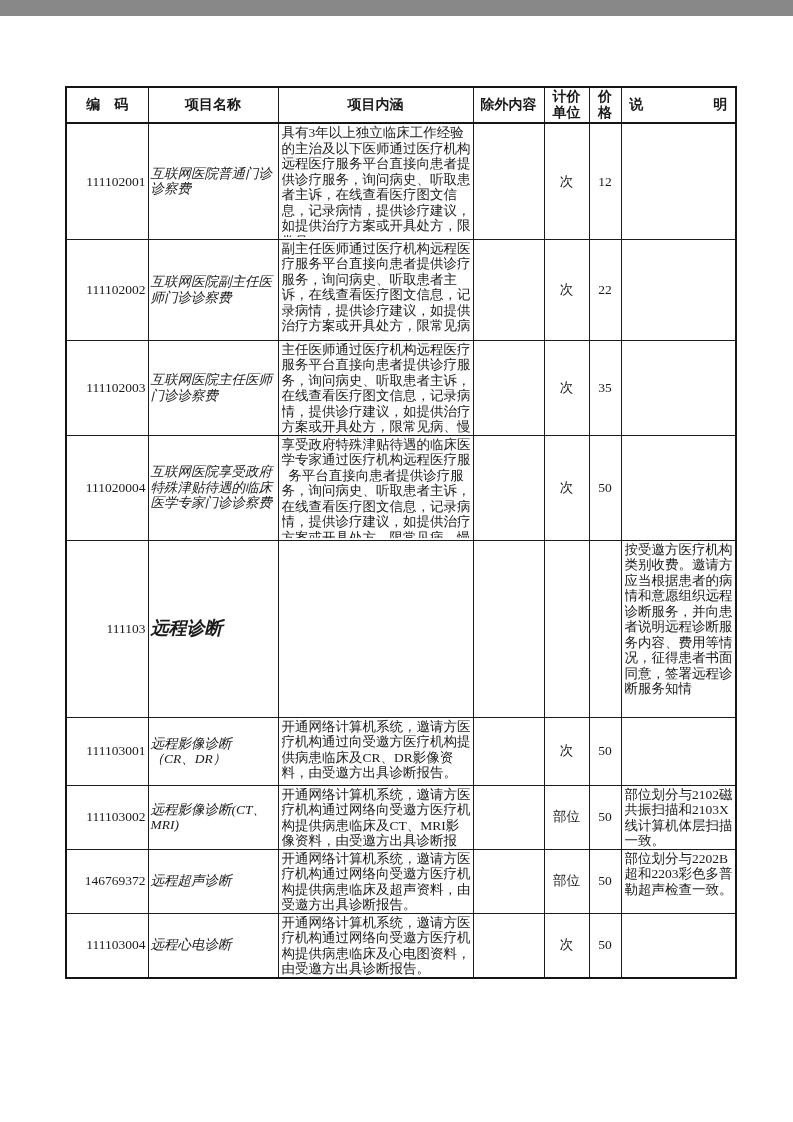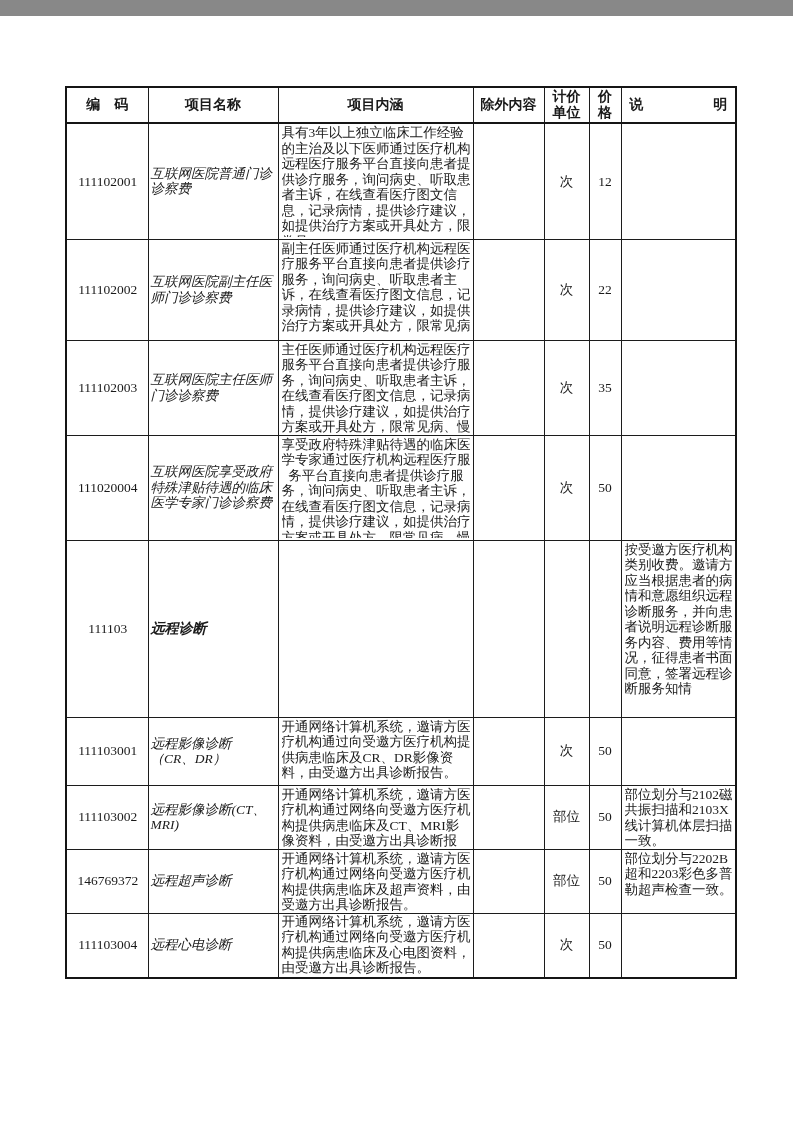--- a/index.html
+++ b/index.html
@@ -40,42 +40,42 @@
   }
   .fee-table thead th {
     border-bottom: 2px solid #151515;
     font-weight: bold;
     font-size: 14px;
     line-height: 16px;
     text-align: center;
     height: 35px;
     padding: 1px 2px;
   }
-  td.cell-code  { text-align: center; padding: 0 2px 0 3px; }
+  td.cell-code  { text-align: right; padding: 0 2px 0 3px; }
   td.cell-name  { text-align: left; padding: 0 2px; font-style: italic; }
   td.cell-content, td.cell-note {
     vertical-align: top;
     text-align: left;
     padding: 1px 2px 0 3px;
   }
   td.cell-excluded { }
   td.cell-unit, td.cell-price { text-align: center; padding: 0 1px; }
 
   .clip { overflow: hidden; }
   tr.r1 { height: 116px; } tr.r1 .clip { max-height: 112px; }
   tr.r2 { height: 101px; } tr.r2 .clip { max-height: 97px; }
   tr.r3 { height: 95px;  } tr.r3 .clip { max-height: 91px; }
   tr.r4 { height: 105px; } tr.r4 .clip { max-height: 101px; text-align: center; }
   tr.r5 { height: 177px; } tr.r5 .clip { max-height: 173px; }
   tr.r6 { height: 68px;  } tr.r6 .clip { max-height: 64px; }
   tr.r7 { height: 63px;  } tr.r7 .clip { max-height: 62px; }
   tr.r8 { height: 64px;  } tr.r8 .clip { max-height: 62px; }
-  tr.r9 { height: 64px;  } tr.r9 .clip { max-height: 62px; font-family: Liberation Mono, monospace; }
-
-  tr.section td.cell-name { font-weight: bold; font-size: 14px; }
+  tr.r9 { height: 64px;  } tr.r9 .clip { max-height: 62px; }
+
+  tr.section td.cell-name { font-weight: bold; font-size: 18px; }
 </style>
 </head>
 <body>
 
 <div class="page">
   <table class="fee-table">
     <colgroup>
       <col class="c-code">
         <col class="c-name">
         <col class="c-content">

